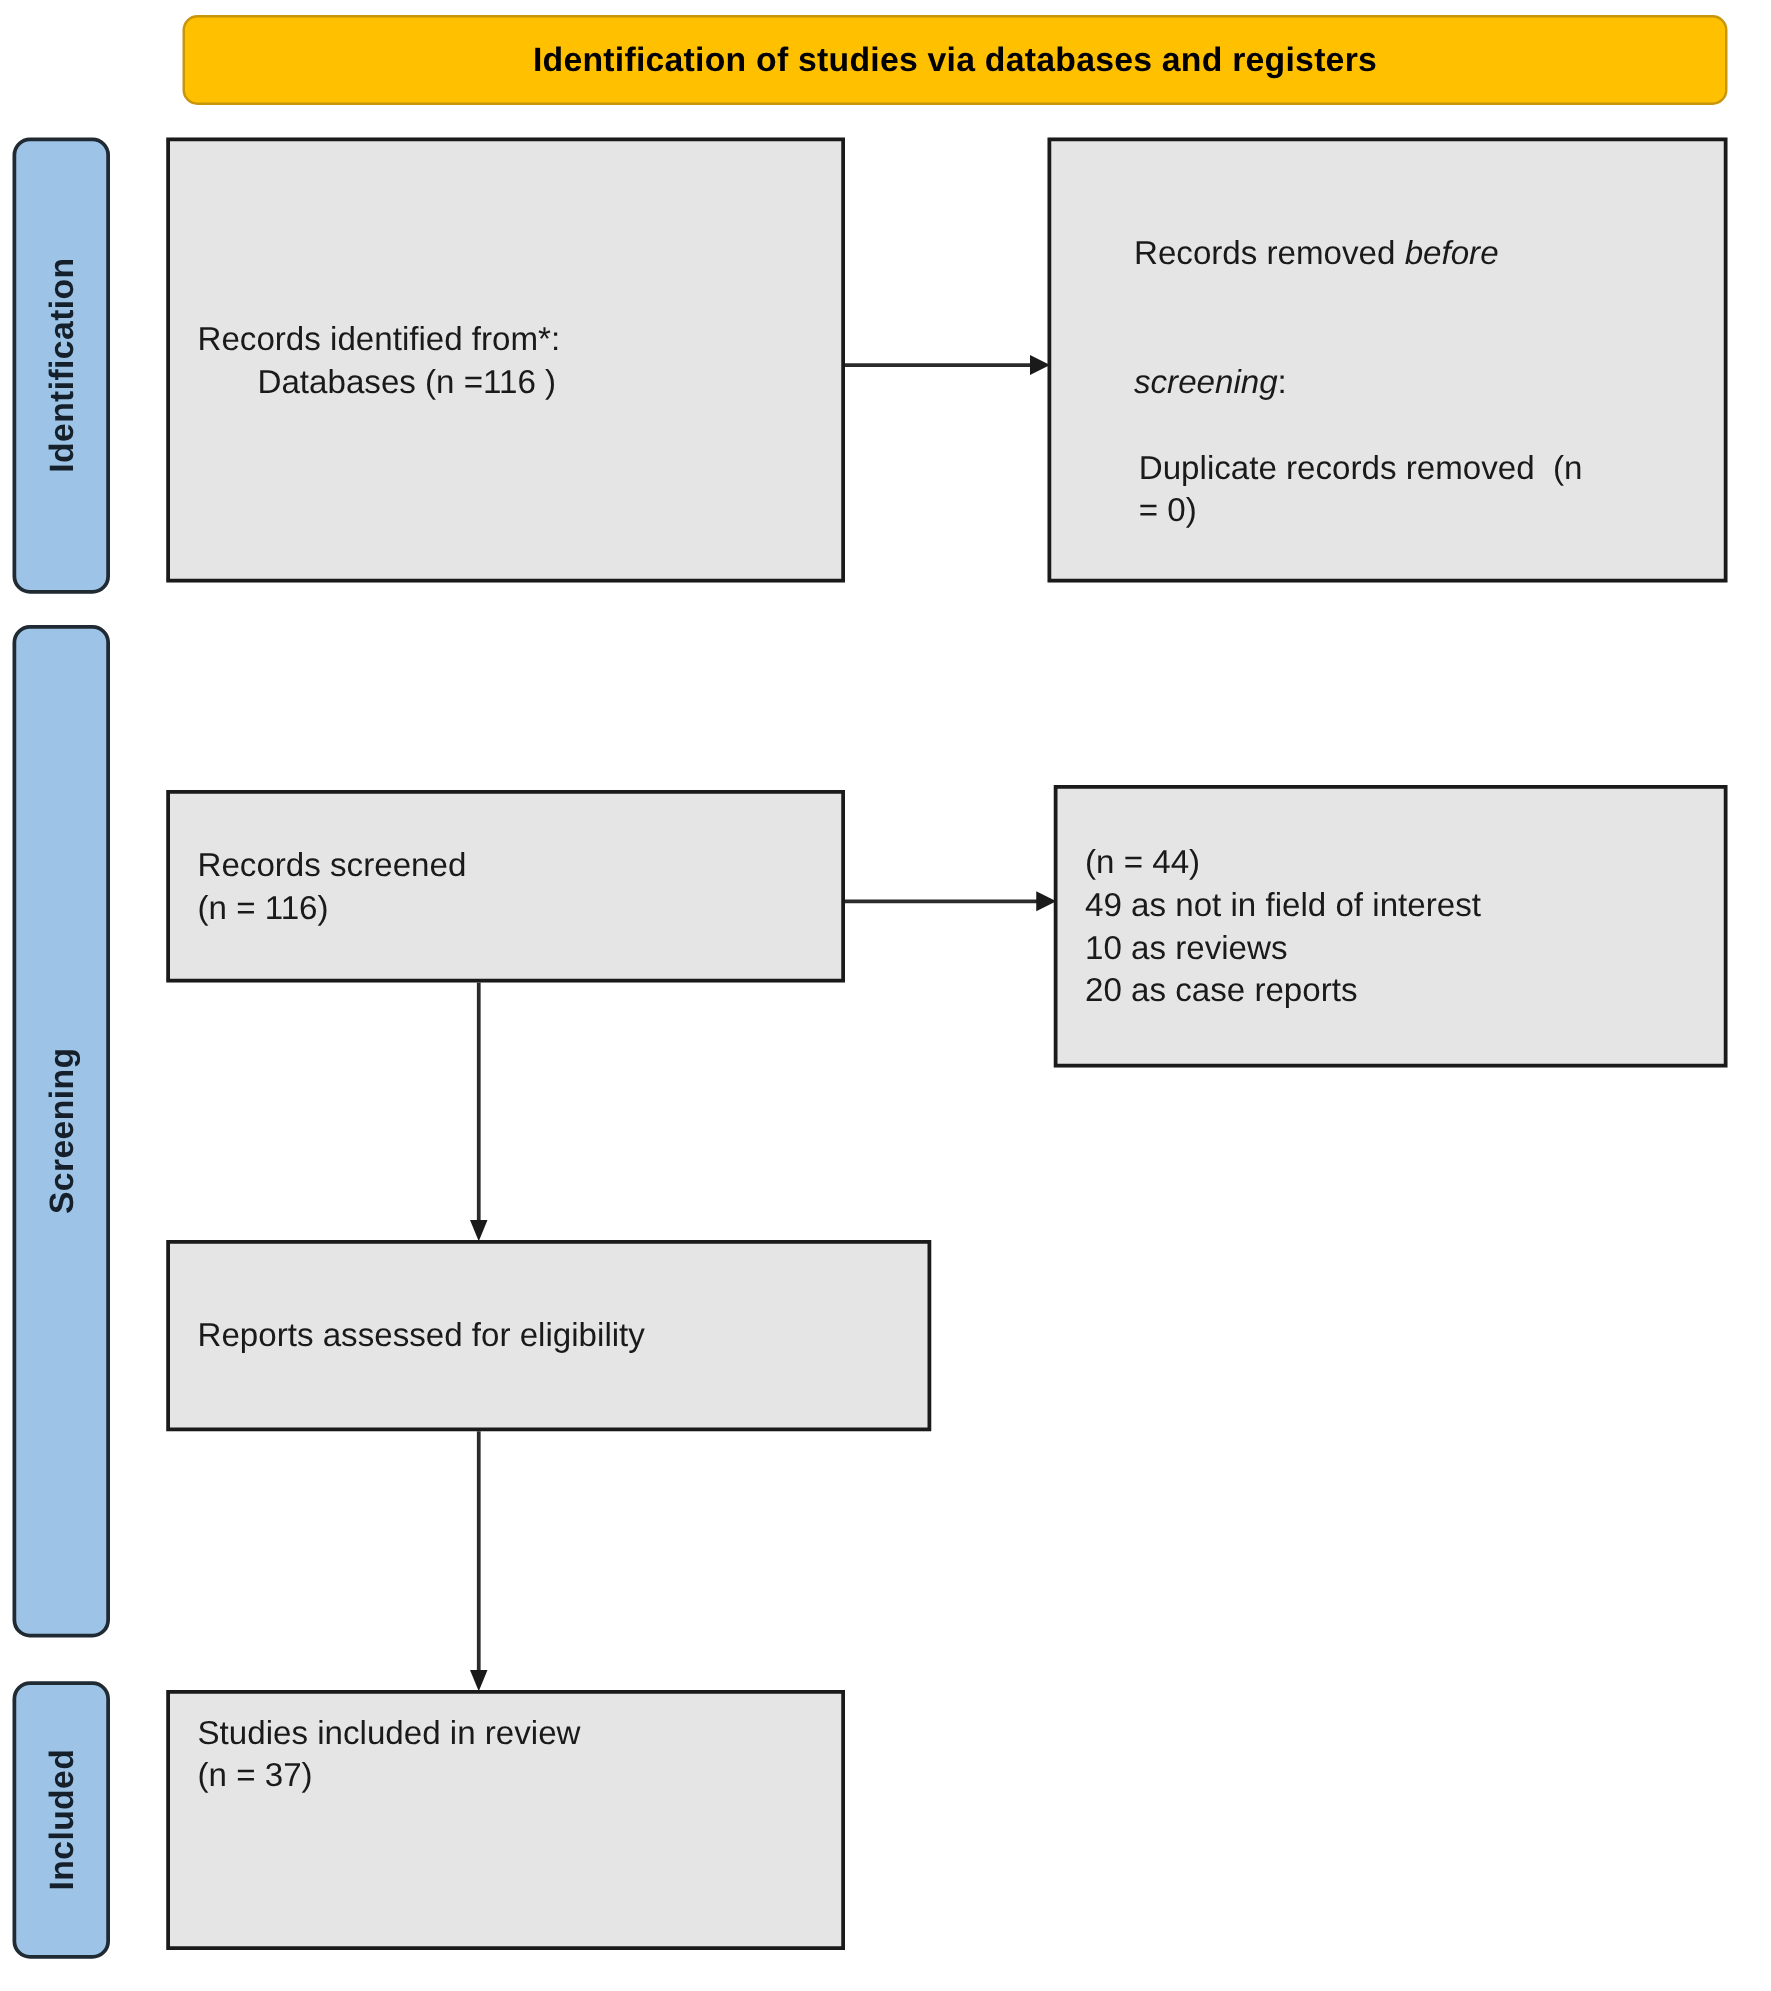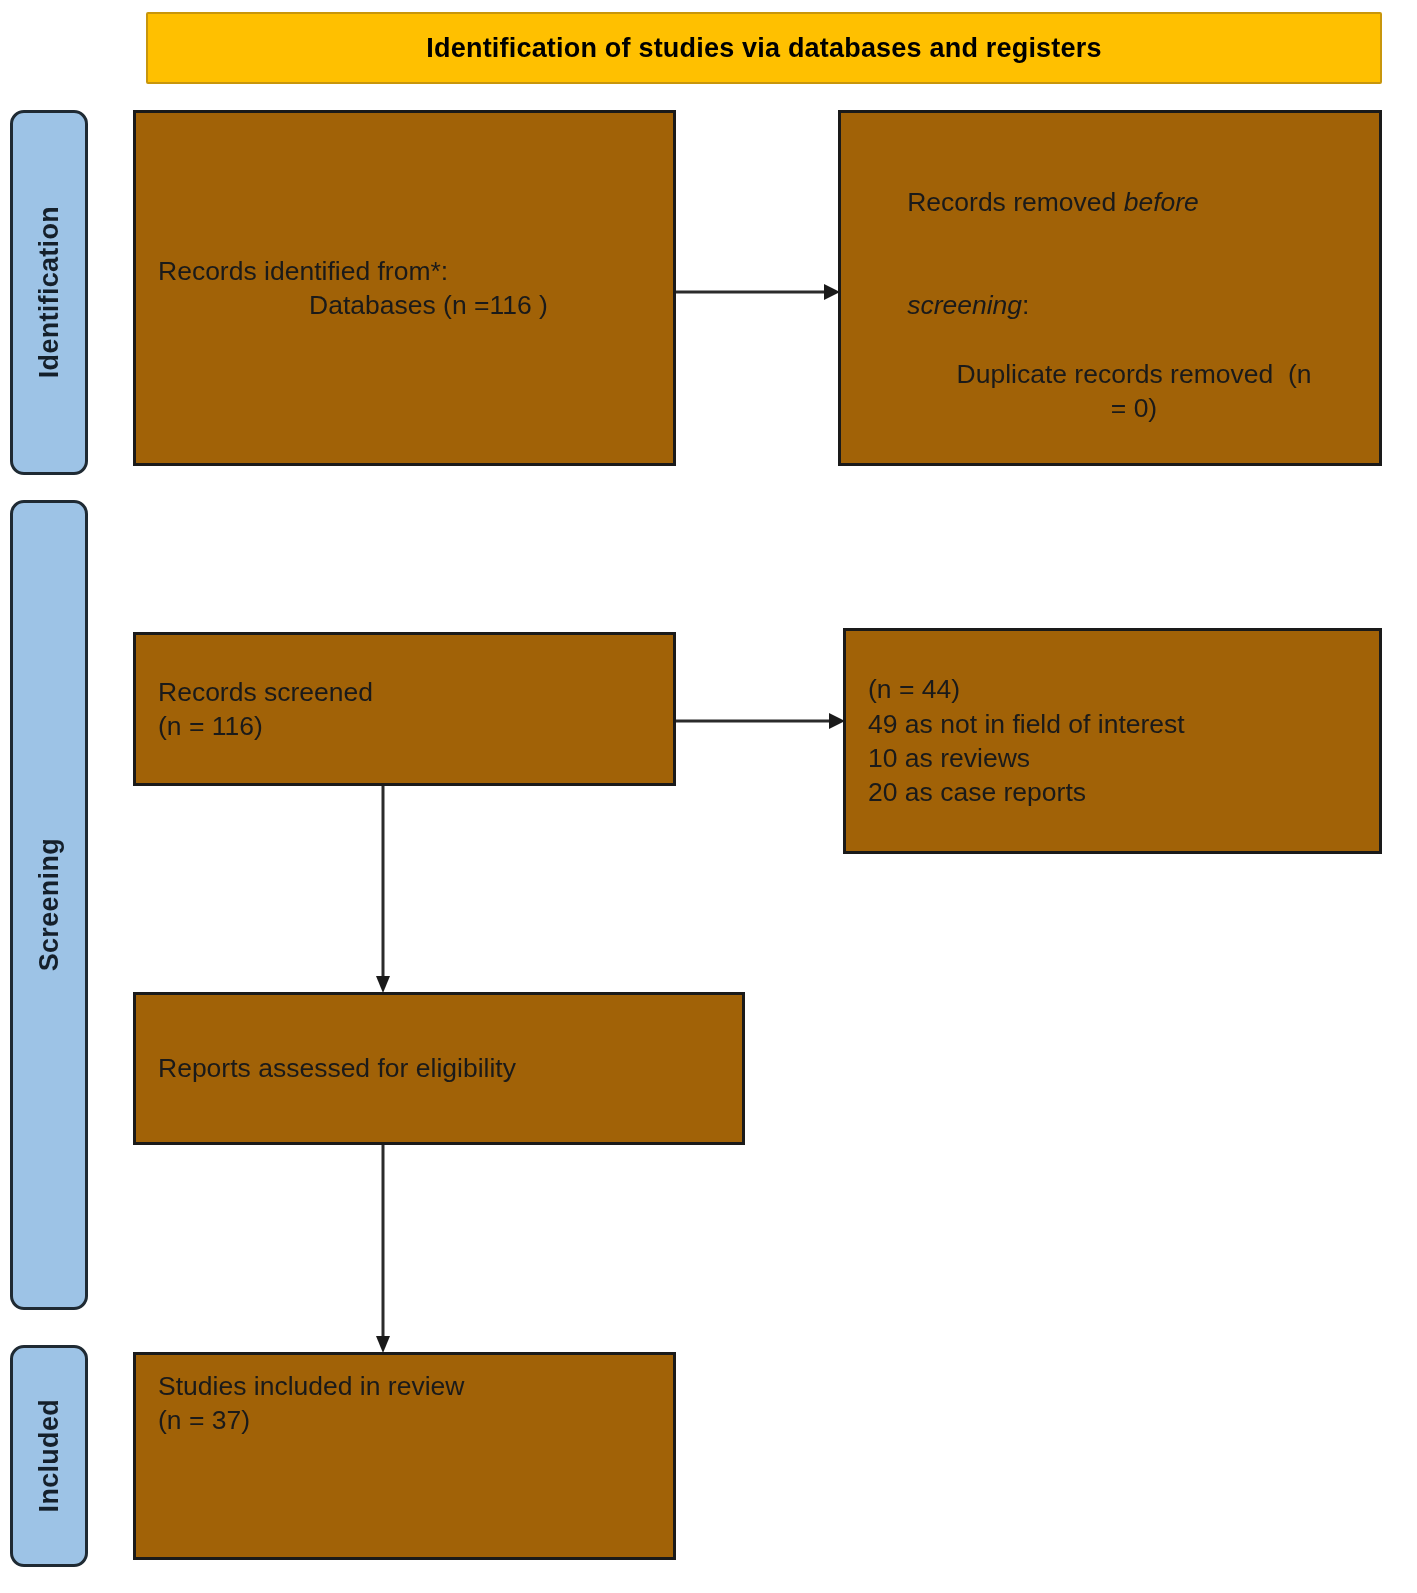--- a/index.html
+++ b/index.html
@@ -17,21 +17,21 @@
     background: #ffffff;
     overflow: hidden;
   }
 
   
   .phase-banner {
     position: absolute;
     box-sizing: border-box;
     background: #ffc000;
     border: 2px solid #c8960c;
-    border-radius: 2px;
+    border-radius: 12px;
     display: flex;
     align-items: center;
     justify-content: center;
     color: #000000;
     font-weight: bold;
     letter-spacing: 0.2px;
   }
 
   
   .stage-label {
@@ -51,37 +51,36 @@
     font-size: 27px;
     color: #15202b;
     white-space: nowrap;
     letter-spacing: 0.3px;
   }
 
   
   .flow-box {
     position: absolute;
     box-sizing: border-box;
-    background: #a16207;
+    background: #e5e5e5;
     border: 3px solid #1a1a1a;
     display: flex;
     flex-direction: column;
     justify-content: center;
     padding: 0 22px;
   }
   .flow-box .line {
     font-size: 26.5px;
     color: #1a1a1a;
     line-height: 1.30;
     white-space: pre-wrap;
   }
   .flow-box .line.indent {
     padding-left: 48px;
     text-indent: 0;
-    text-align: center;
   }
   .flow-box .line em {
     font-style: italic;
   }
 
   
   .conn {
     position: absolute;
   }
   .conn svg { display: block; overflow: visible; }

